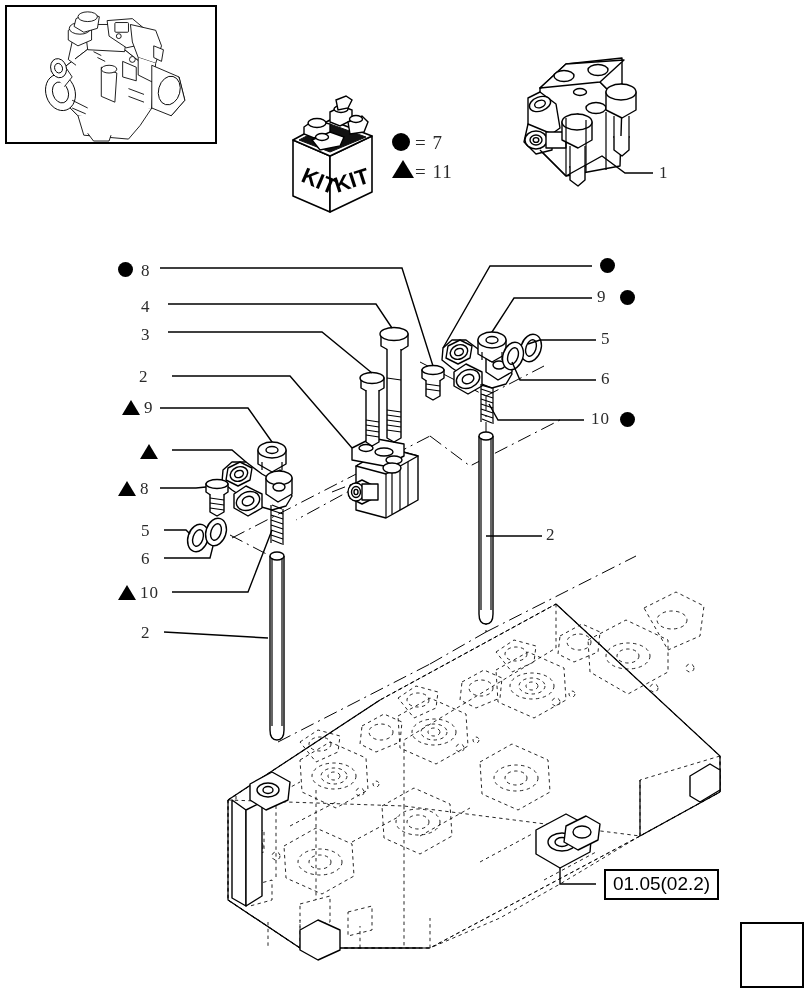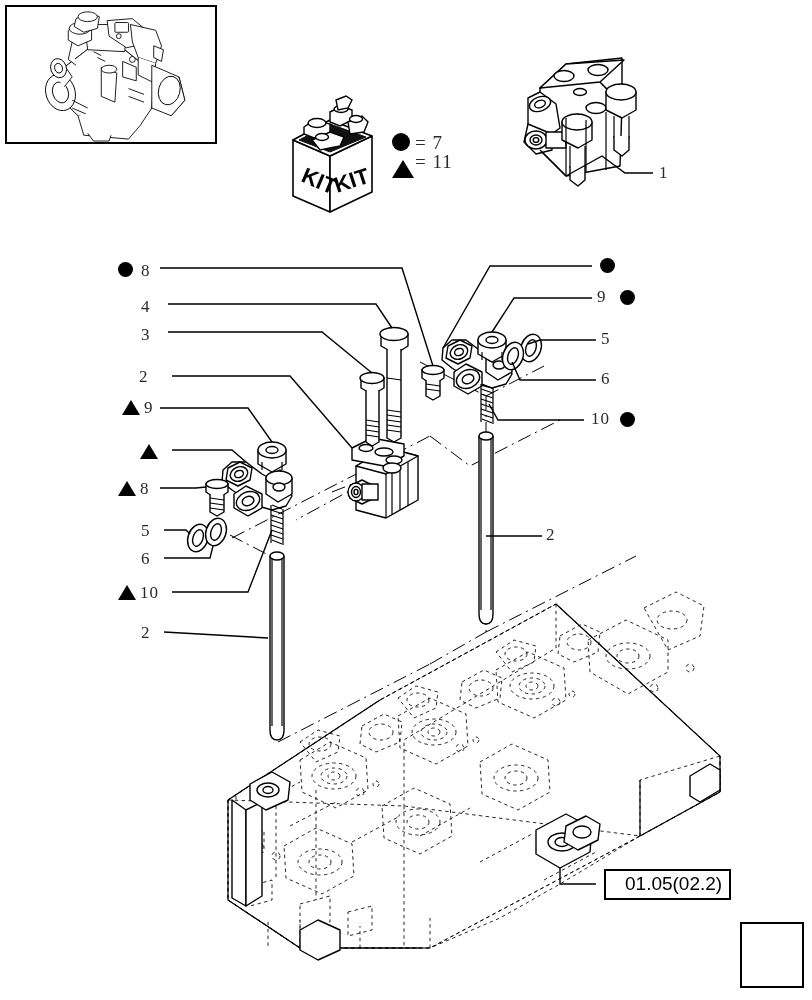--- a/index.html
+++ b/index.html
@@ -49,21 +49,21 @@
     position:absolute;font-family:"Liberation Serif",serif;
     font-size:19px;color:#2a2a2a;letter-spacing:1px;
   }
 
   
   .refbox{
     position:absolute;
     border:2px solid #000;background:#fff;
     font-family:"Liberation Sans", sans-serif;
     font-size:19px;font-weight:400;color:#000;
-    padding:2px 7px 3px 19px;
+    padding:2px 7px 3px 7px;
     letter-spacing:0px;
     box-sizing:border-box;
     white-space:nowrap;
   }
 
   
   .navbox{
     position:absolute;left:740px;top:922px;width:64px;height:66px;
     border:2px solid #000;background:#fff;box-sizing:border-box;
   }
@@ -151,21 +151,21 @@
     <text x="300" y="181" font-family="Liberation Sans, sans-serif" font-size="22" font-weight="700" fill="#000" transform="rotate(23 300 181)">KIT</text>
     <text x="337" y="193" font-family="Liberation Sans, sans-serif" font-size="22" font-weight="700" fill="#000" transform="rotate(-18 337 193)">KIT</text>
 
   </svg>
 
   <div class="dot" style="left:392px;top:133px;width:18px;height:18px;"></div>
   <div class="legend-eq" style="left:415px;top:132px;">
     <span>=</span>&nbsp;<span>7</span>
   </div>
   <div class="tri" style="left:392px;top:160px;border-left-width:11px;border-right-width:11px;border-bottom-width:18px;"></div>
-  <div class="legend-eq" style="left:415px;top:151px;">
+  <div class="legend-eq" style="left:415px;top:161px;">
     <span>=</span>&nbsp;<span>11</span>
   </div>
 
   <svg class="layer">
     <defs>
       <style>
         .ln{fill:none;stroke:#000;stroke-width:1.2;}
         .lead{fill:none;stroke:#000;stroke-width:1.4;}
         .sld{fill:#fff;stroke:#000;stroke-width:1.4;stroke-linejoin:round;}
         .thin{fill:none;stroke:#000;stroke-width:1;}

